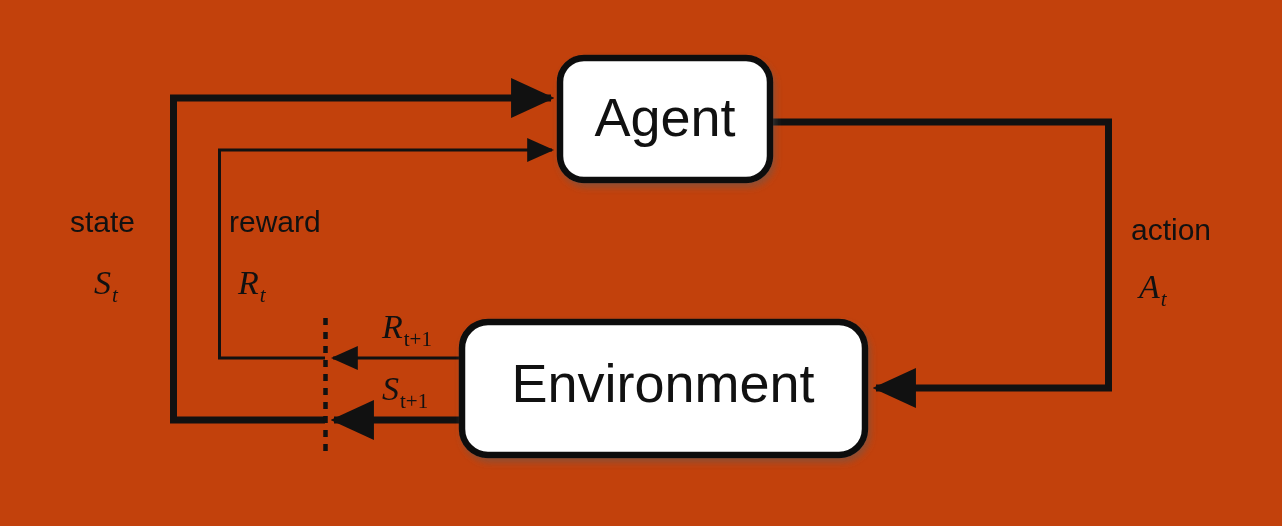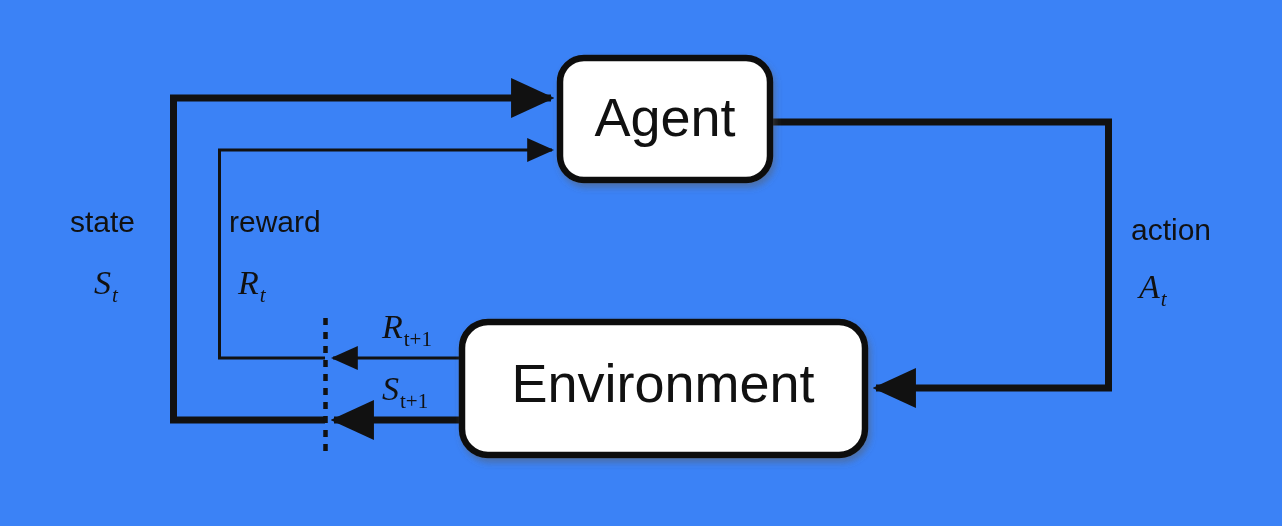--- a/index.html
+++ b/index.html
@@ -8,21 +8,21 @@
     padding: 0;
     background: #ffffff;
   }
   body {
     font-family: "Liberation Sans", sans-serif;
   }
   #diagram-root {
     position: relative;
     width: 1282px;
     height: 526px;
-    background: #3b82f6;
+    background: #c2410c;
     overflow: hidden;
   }
   #diagram-svg {
     position: absolute;
     top: 0;
     left: 0;
     width: 1282px;
     height: 526px;
     display: block;
   }

